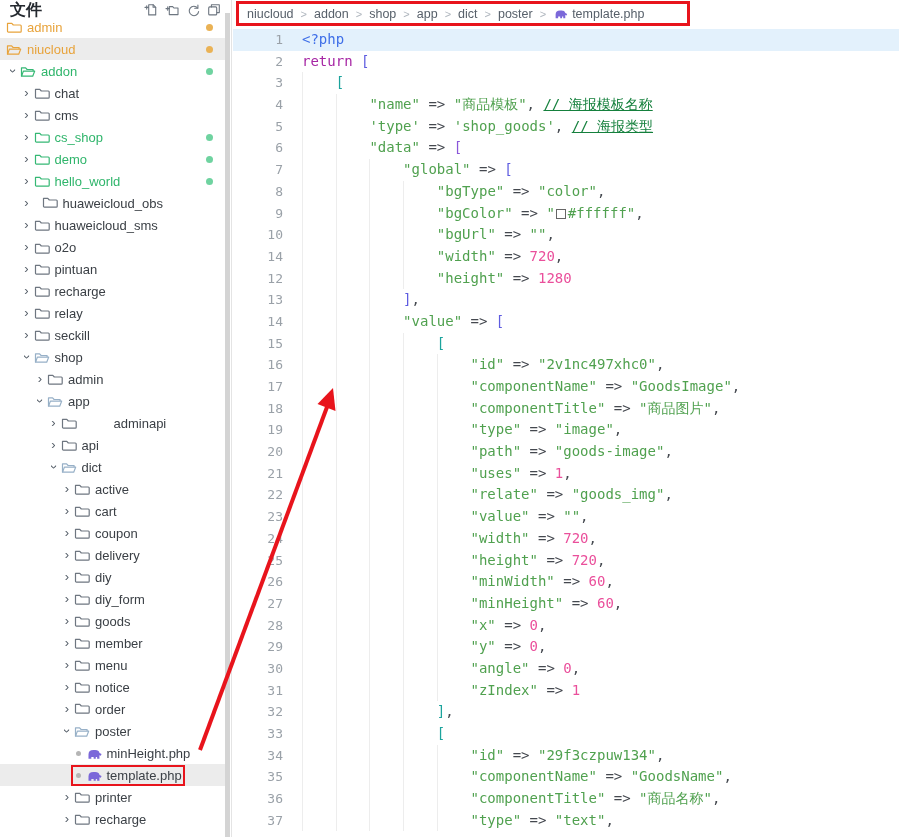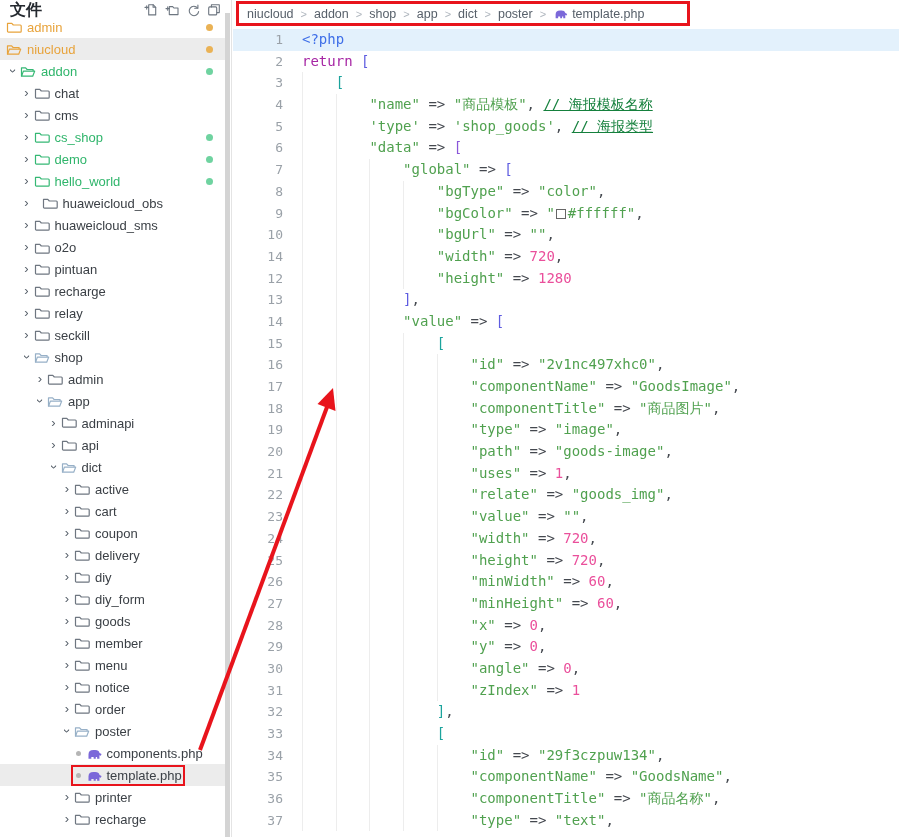--- a/index.html
+++ b/index.html
@@ -185,21 +185,21 @@
             <svg viewBox="0 0 16 13">
               <path class="folder-svg" d="M1.5 2.3 h4.3 l1.5 1.7 h7 a.9.9 0 0 1 .9.9 v5.4 a.9.9 0 0 1 -.9.9 H2.4 a.9.9 0 0 1 -.9-.9 z"></path>
             </svg>
           </span>
           <span class="lb-green">hello_world</span>
         </span>
         <span class="badge bg-green"></span>
       </div>
       <div class="row" style="padding-left: 19.5px;">
         <span class="chev">›</span>
-        <span style="display: inline-flex; align-items: center; padding-left: 8px;">
+        <span style="display: inline-flex;  padding-left: 8px;">
           <span class="ficon ic-gray">
             <svg viewBox="0 0 16 13">
               <path class="folder-svg" d="M1.5 2.3 h4.3 l1.5 1.7 h7 a.9.9 0 0 1 .9.9 v5.4 a.9.9 0 0 1 -.9.9 H2.4 a.9.9 0 0 1 -.9-.9 z"></path>
             </svg>
           </span>
           <span class="lb-default">huaweicloud_obs</span>
         </span>
       </div>
       <div class="row" style="padding-left: 19.5px;">
         <span class="chev">›</span>
@@ -297,21 +297,21 @@
             <svg viewBox="0 0 16 13">
               <path class="folder-svg" d="M1.5 11.2 V2.8 h4.1 l1.5 1.7 h6 v1.6"></path>
               <path class="folder-svg" d="M1.5 11.2 l1.9-5.1 h11.3 l-2 5.1 z"></path>
             </svg>
           </span>
           <span class="lb-default">app</span>
         </span>
       </div>
       <div class="row" style="padding-left: 46.5px;">
         <span class="chev">›</span>
-        <span style="display: inline-flex; ">
+        <span style="display: inline-flex; align-items: center; gap: 32px;">
           <span class="ficon ic-gray">
             <svg viewBox="0 0 16 13">
               <path class="folder-svg" d="M1.5 2.3 h4.3 l1.5 1.7 h7 a.9.9 0 0 1 .9.9 v5.4 a.9.9 0 0 1 -.9.9 H2.4 a.9.9 0 0 1 -.9-.9 z"></path>
             </svg>
           </span>
           <span class="lb-default">adminapi</span>
         </span>
       </div>
       <div class="row" style="padding-left: 46.5px;">
         <span class="chev">›</span>
@@ -470,21 +470,21 @@
         </span>
       </div>
       <div class="row" style="padding-left: 73.5px;">
         <span style="display: inline-flex; align-items: center;">
           <span class="fdot"></span>
           <span class="ficon">
             <svg viewBox="0 0 18 14">
               <path fill="#7b68d9" d="M2.8 13 V8.2 q0-5 5.6-5 h2 q4 0 4.8 3.1 l2.3 1.3 -.8 1.9 -1.6-.6 V13 h-2.6 v-2.1 h-1.5 V13 H8.6 v-2.1 H6 V13 z"></path>
             </svg>
           </span>
-          <span class="lb-default">components.php</span>
+          <span class="lb-default">minHeight.php</span>
         </span>
       </div>
       <div class="row selected" style="padding-left: 73.5px;">
         <span class="annot-wrap">
           <span class="fdot"></span>
           <span class="ficon">
             <svg viewBox="0 0 18 14">
               <path fill="#7b68d9" d="M2.8 13 V8.2 q0-5 5.6-5 h2 q4 0 4.8 3.1 l2.3 1.3 -.8 1.9 -1.6-.6 V13 h-2.6 v-2.1 h-1.5 V13 H8.6 v-2.1 H6 V13 z"></path>
             </svg>
           </span>

